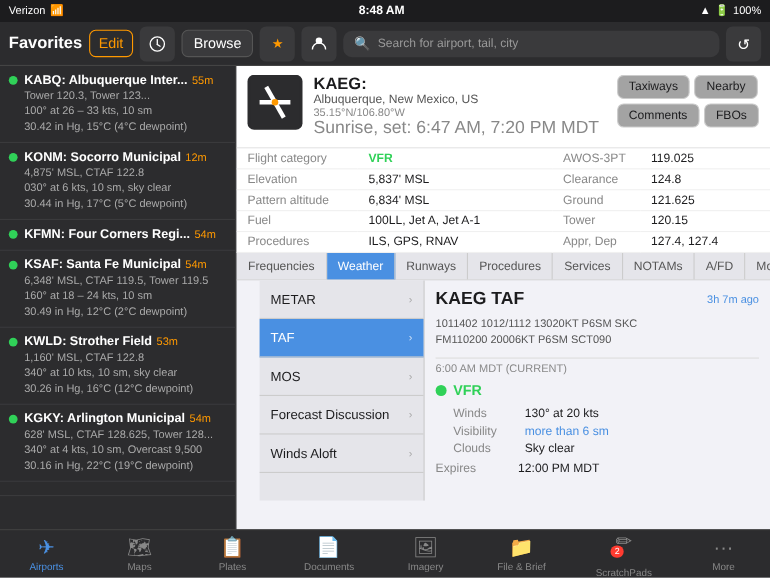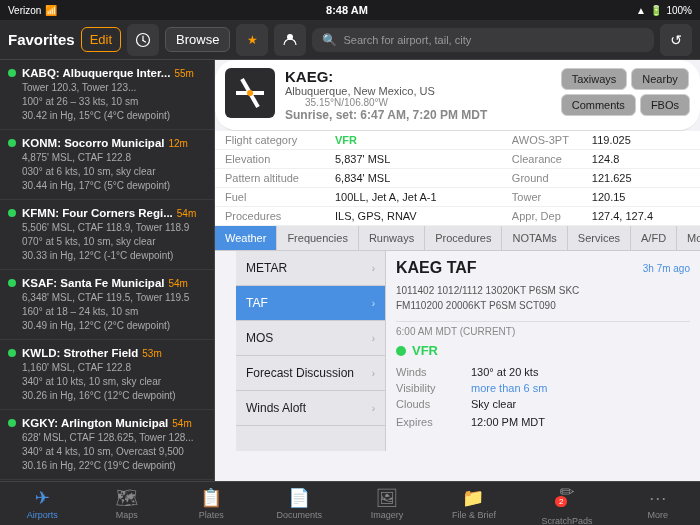--- a/index.html
+++ b/index.html
@@ -58,31 +58,31 @@
     .item-title { color: white; font-size: 11.5px; font-weight: 600; line-height: 1.3; }
     .item-title span.orange { color: #f90; font-size: 10px; font-weight: 400; margin-left: 4px; }
     .item-sub { color: #aaa; font-size: 10px; line-height: 1.4; }
 
     
     .detail-panel { flex: 1; background: #f2f2f7; overflow-y: auto; }
 
     
     .airport-header {
       background: white; padding: 8px 10px; display: flex; gap: 10px;
-      border-bottom: 1px solid #ddd; align-items: flex-start; border-radius: 21px;
+      border-bottom: 1px solid #ddd; align-items: flex-start;
     }
     .airport-icon {
       width: 50px; height: 50px; background: #2c2c2e; border-radius: 6px;
       display: flex; align-items: center; justify-content: center; flex-shrink: 0;
     }
     .airport-info { flex: 1; }
     .airport-id { font-size: 15px; font-weight: 700; color: #1c1c1e; }
     .airport-name { font-size: 11px; color: #555; }
-    .airport-coords { font-size: 10px; color: #888; margin-left: 20px; }
-    .airport-sun { font-size: 12px; color: #888; font-weight: bold; }
+    .airport-coords { font-size: 10px; color: #888; }
+    .airport-sun { font-size: 16px; color: #888; }
     .airport-buttons { display: flex; flex-direction: column; gap: 4px; }
     .ap-btn {
       padding: 4px 10px; font-size: 11px; border: 1px solid #ccc;
       border-radius: 6px; background: #a3a3a3; cursor: pointer; color: #1c1c1e; text-align: center;
     }
 
     
     .tabs-row {
       display: flex; background: #e5e5ea; border-bottom: 1px solid #ccc; overflow-x: auto;
     }
@@ -119,21 +119,21 @@
     .current-label {
       font-size: 10px; color: #888; margin-bottom: 6px; padding-top: 4px;
       border-top: 1px solid #ddd;
     }
     .vfr-badge {
       display: flex; align-items: center; gap: 6px; margin-bottom: 8px;
     }
     .vfr-dot { width: 10px; height: 10px; border-radius: 50%; background: #30d158; }
     .vfr-text { color: #30d158; font-size: 13px; font-weight: 600; }
     .weather-detail-row {
-      display: flex; gap: 10px; margin-bottom: 4px; align-items: flex-end;
+      display: flex; gap: 0; margin-bottom: 4px; align-items: flex-end; margin-left: 16px;
     }
     .wd-label { color: #888; font-size: 11px; width: 65px; }
     .wd-value { color: #1c1c1e; font-size: 11px; }
     .wd-value.blue { color: #4a90e2; }
     .expires-row {
       display: flex; gap: 10px; margin-top: 6px; align-items: baseline;
     }
     .exp-label { color: #888; font-size: 11px; width: 65px; }
     .exp-value { color: #1c1c1e; font-size: 11px; }
 
@@ -219,21 +219,20 @@
       <div class="dot"></div>
       <div class="item-content">
         <div class="item-title">KONM: Socorro Municipal<span class="orange">12m</span></div>
         <div class="item-sub">4,875' MSL, CTAF 122.8<br>030° at 6 kts, 10 sm, sky clear<br>30.44 in Hg, 17°C (5°C dewpoint)</div>
       </div>
     </div>
     <div class="sidebar-item">
       <div class="dot"></div>
       <div class="item-content">
         <div class="item-title">KFMN: Four Corners Regi...<span class="orange">54m</span></div>
-        <div class="item-sub">5,506' MSL, CTAF 118.9, Tower 118.9<br>070° at 5 kts, 10 sm, sky clear<br>30.33 in Hg, 12°C (-1°C dewpoint)</div>
       </div>
     </div>
     <div class="sidebar-item">
       <div class="dot"></div>
       <div class="item-content">
         <div class="item-title">KSAF: Santa Fe Municipal<span class="orange">54m</span></div>
         <div class="item-sub">6,348' MSL, CTAF 119.5, Tower 119.5<br>160° at 18 – 24 kts, 10 sm<br>30.49 in Hg, 12°C (2°C dewpoint)</div>
       </div>
     </div>
     <div class="sidebar-item">
@@ -315,26 +314,26 @@
       <tr>
         <td class="label-cell">Procedures</td>
         <td class="value-cell">ILS, GPS, RNAV</td>
         <td class="right-label">Appr, Dep</td>
         <td class="right-value">127.4, 127.4</td>
       </tr>
     </tbody>
       </table>
 
     <div class="tabs-row">
+      <div class="tab">Frequencies</div>
       <div class="tab active">Weather</div>
-      <div class="tab">Frequencies</div>
       <div class="tab">Runways</div>
       <div class="tab">Procedures</div>
+      <div class="tab">Services</div>
       <div class="tab">NOTAMs</div>
-      <div class="tab">Services</div>
       <div class="tab">A/FD</div>
       <div class="tab">More</div>
     </div>
 
     <div class="weather-panel">
 
       <div class="weather-menu">
         <div class="weather-menu-item">
           <span>METAR</span>
           <span class="chevron">›</span>

